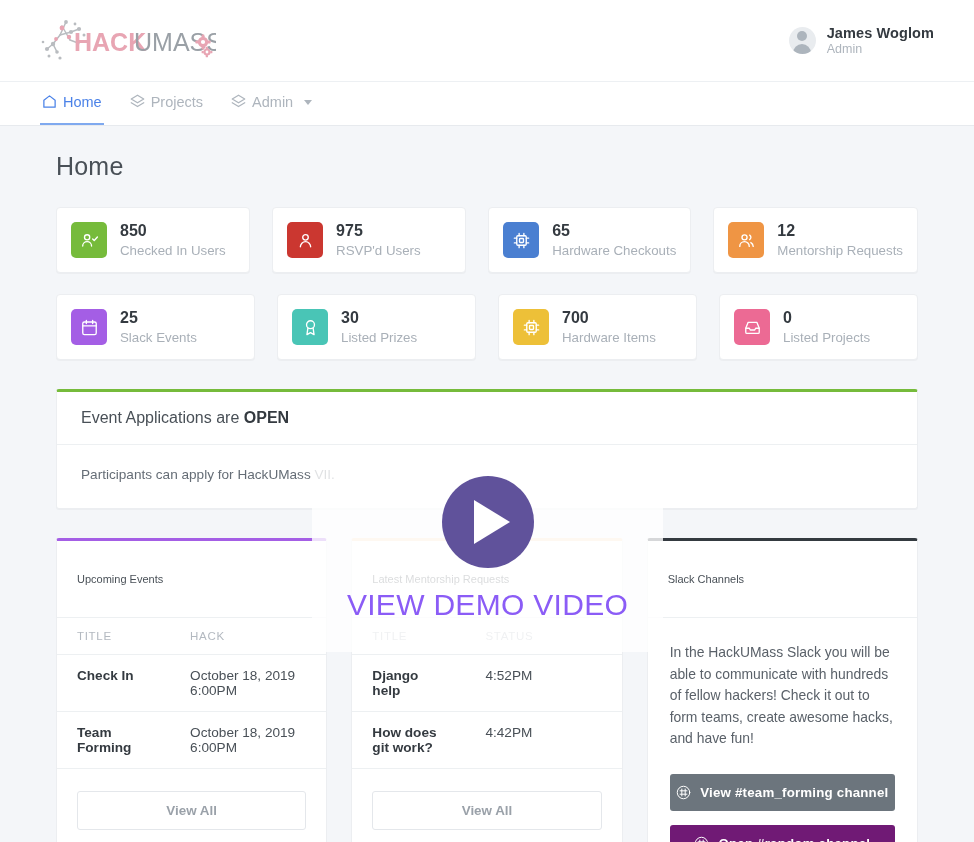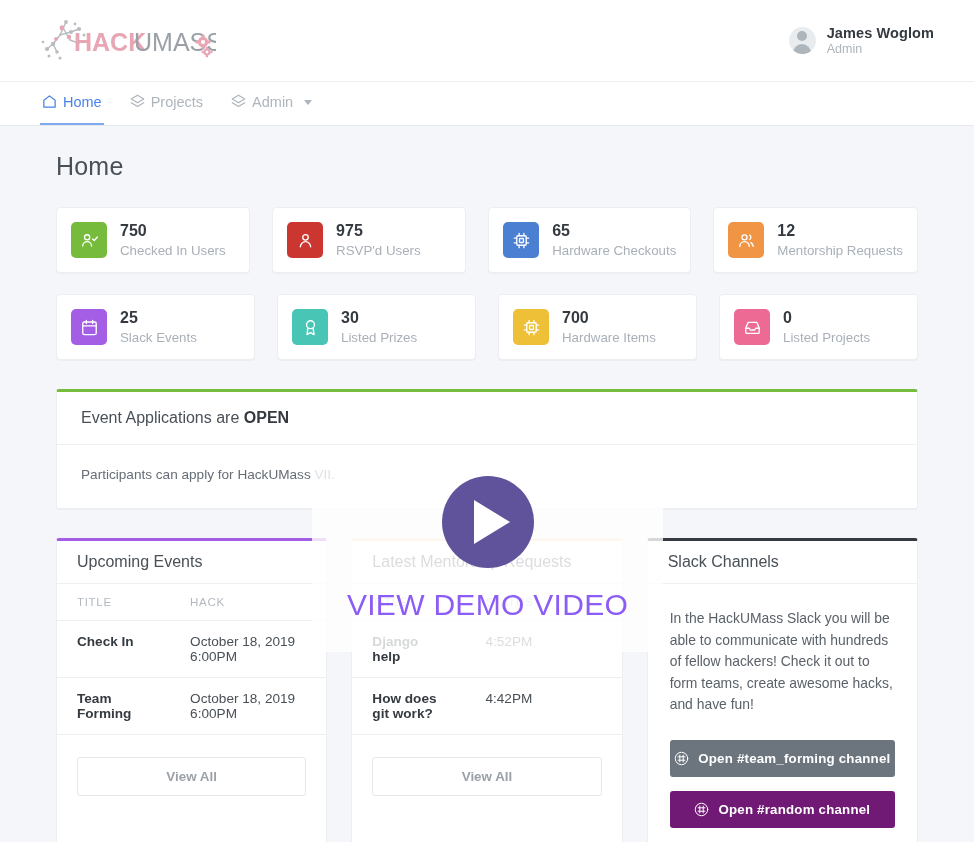--- a/index.html
+++ b/index.html
@@ -91,21 +91,21 @@
   
   .cards-row { display: grid; grid-template-columns: 1fr 1fr 1fr; gap: 24px; margin-top: 29px; }
   .card {
     background: #fff; border: 1px solid #eceef1; border-radius: 3px;
     box-shadow: 0 1px 1px rgba(0,0,0,.035); display: flex; flex-direction: column;
   }
   .card-accent-purple { border-top: 3px solid #a45ee5; }
   .card-accent-peach  { border-top: 3px solid #fbd9b8; }
   .card-accent-dark   { border-top: 3px solid #343a40; }
   .card-head {
-    padding: 12px 20px; font-size: 16px; color: #495057;
+    padding: 32px 20px; font-size: 11px; color: #495057;
     border-bottom: 1px solid #edf0f2;
   }
   table.mini { width: 100%; border-collapse: collapse; }
   table.mini th {
     text-align: left; font-size: 11.5px; font-weight: 400; color: #b3b9c0;
     letter-spacing: .7px; padding: 12px 20px; border-bottom: 1px solid #edf0f2;
   }
   table.mini td {
     font-size: 13.6px; color: #495057; padding: 13px 20px;
     border-bottom: 1px solid #edf0f2; vertical-align: top;
@@ -253,21 +253,21 @@
 
       <div class="stat-card">
         <div class="stat-icon" style="background:#76bb3b">
           <svg viewBox="0 0 24 24" stroke-linecap="round" stroke-linejoin="round">
             <circle cx="9" cy="8" r="3.3"></circle>
               <path d="M3.4 19 a5.6 5.6 0 0 1 11.2 0"></path>
             <polyline points="16,10 18,12 22,7.5"></polyline>
           </svg>
         </div>
         <div class="stat-text">
-          <div class="stat-value">750</div>
+          <div class="stat-value">850</div>
           <div class="stat-label">Checked In Users</div>
         </div>
       </div>
 
       <div class="stat-card">
         <div class="stat-icon" style="background:#cb3730">
           <svg viewBox="0 0 24 24" stroke-linecap="round" stroke-linejoin="round">
             <circle cx="12" cy="8" r="3.5"></circle>
               <path d="M5.5 20 a6.5 6.5 0 0 1 13 0"></path>
           </svg>
@@ -426,21 +426,21 @@
         <div class="card-head">Slack Channels</div>
         <div class="slack-body">In the HackUMass Slack you will be able to communicate with hundreds of fellow hackers! Check it out to form teams, create awesome hacks, and have fun!</div>
         <div class="slack-btns">
           <button class="btn-slack s1">
             <span class="slack-glyph">
               <svg viewBox="0 0 24 24" fill="none" stroke="#fff" stroke-width="1.6" stroke-linecap="round">
                 <circle cx="12" cy="12" r="10"></circle>
                 <path d="M9.3 6.5 L9.3 17.5 M14.7 6.5 L14.7 17.5 M6.5 9.3 L17.5 9.3 M6.5 14.7 L17.5 14.7"></path>
               </svg>
             </span>
-            <span>Open #team_forming channel</span>
+            <span>View #team_forming channel</span>
           </button>
           <button class="btn-slack s2">
             <span class="slack-glyph">
               <svg viewBox="0 0 24 24" fill="none" stroke="#fff" stroke-width="1.6" stroke-linecap="round">
                 <circle cx="12" cy="12" r="10"></circle>
                 <path d="M9.3 6.5 L9.3 17.5 M14.7 6.5 L14.7 17.5 M6.5 9.3 L17.5 9.3 M6.5 14.7 L17.5 14.7"></path>
               </svg>
             </span>
             <span>Open #random channel</span>
           </button>

